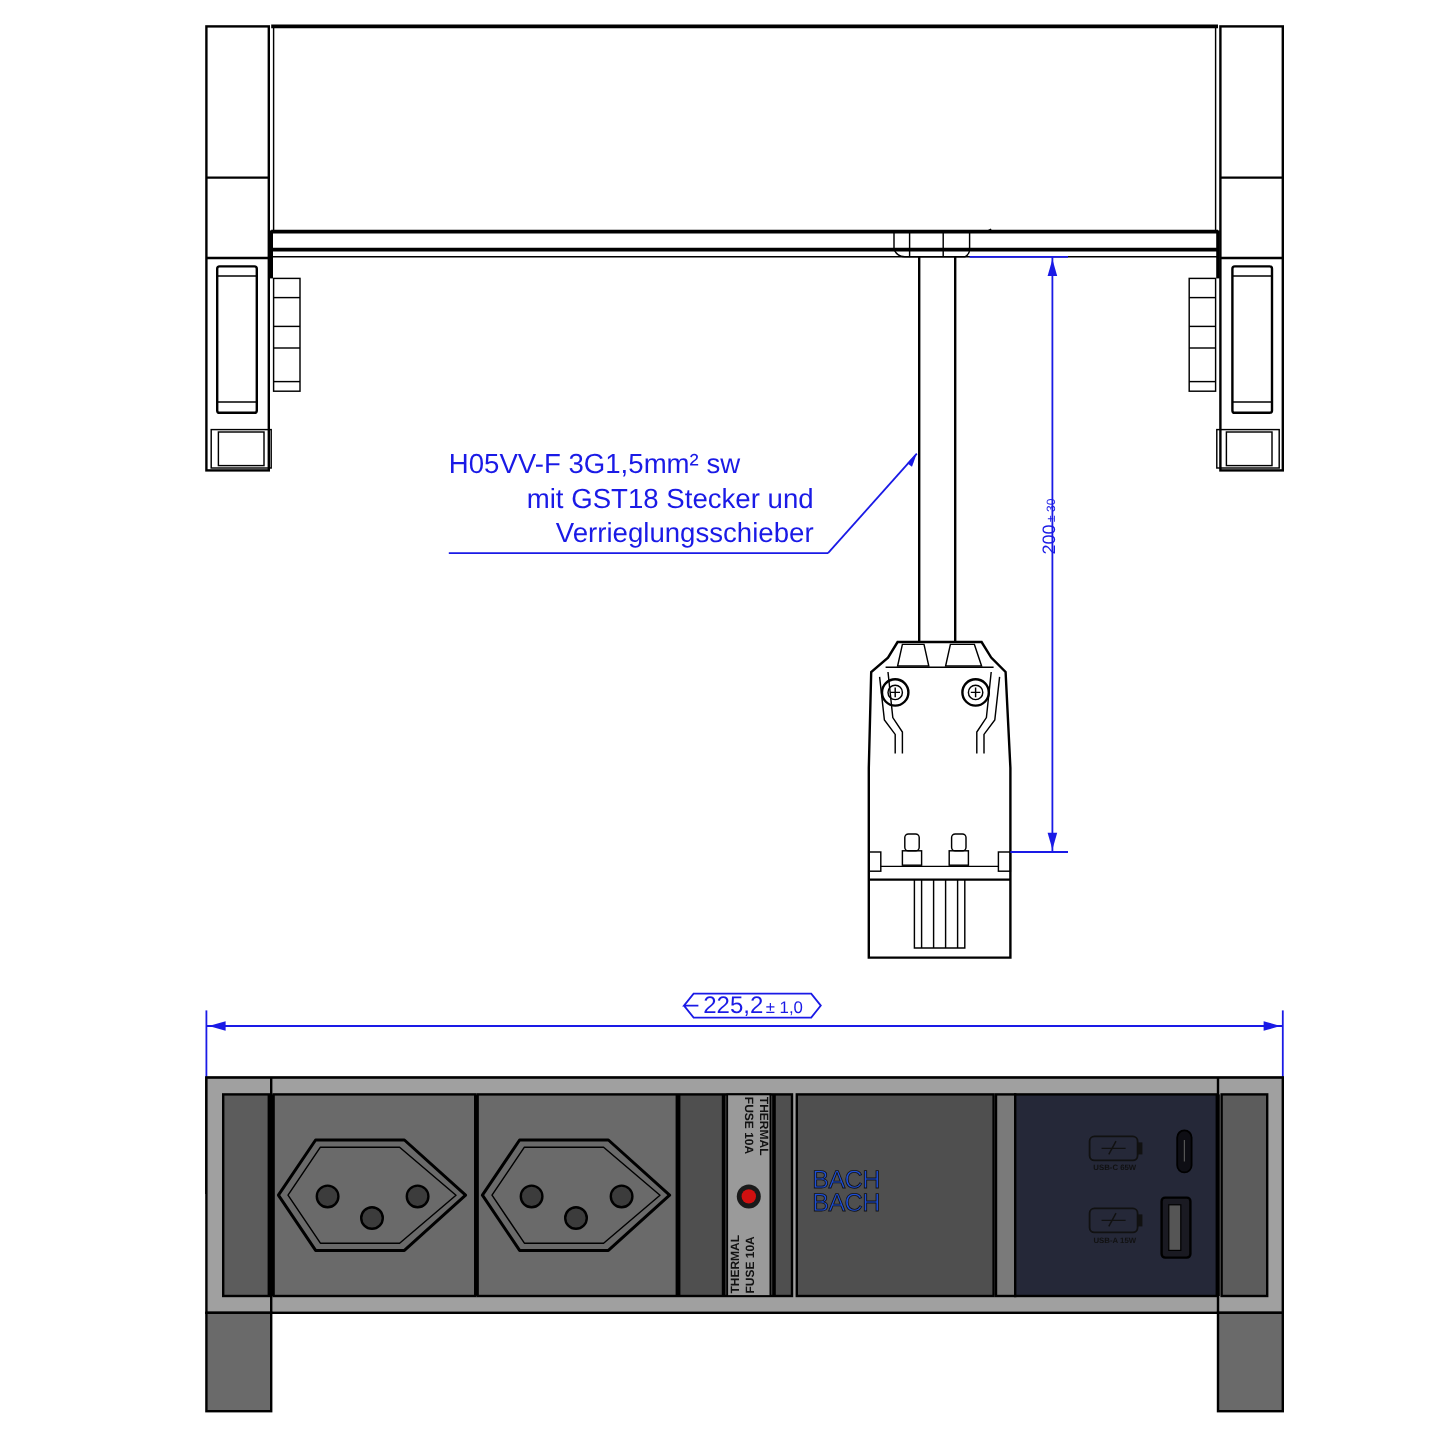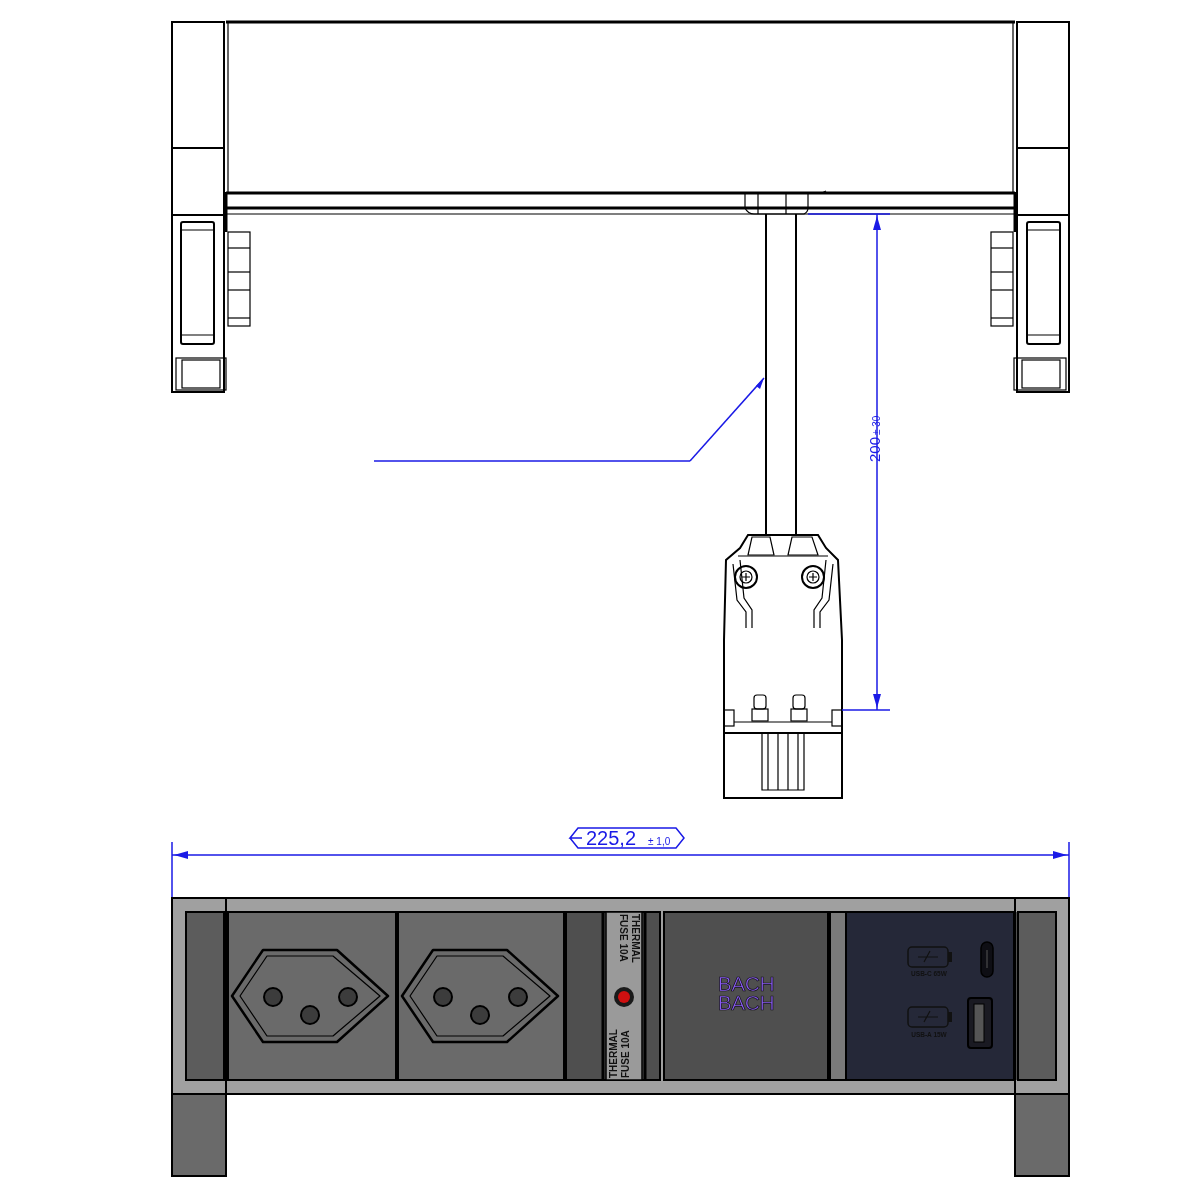--- a/index.html
+++ b/index.html
@@ -196,38 +196,41 @@
       <path d="M918 1017 H938 M930 1011 L924 1022" stroke="#111" stroke-width="1.2" fill="none"></path>
       <rect x="968" y="998" width="24" height="50" rx="3" fill="#1a1a22" stroke="#000" stroke-width="2"></rect>
       <rect x="974" y="1004" width="10" height="38" fill="#555" stroke="#000" stroke-width="1"></rect>
     </g>
     <line class="lnk" x1="1015" y1="912" x2="1015" y2="1080"></line>
     <line class="lnk" x1="226" y1="912" x2="226" y2="1080"></line>
   </g>
 </svg>
 
 <div style="position:absolute; left:360px; top:372px; width:320px; text-align:right; color:#1a1ae6; font-family:'Liberation Sans', sans-serif; font-size:23px; line-height:29px;">
+  <div style="text-align:left; padding-left:14px;">H05VV-F 3G1,5mm² sw</div>
+  <div style="padding-right:2px;">mit GST18 Stecker und</div>
+  <div style="padding-right:2px;">Verrieglungsschieber</div>
 </div>
 
 <div style="position:absolute; left:866px; top:462px; transform:rotate(-90deg); transform-origin:left top; color:#1a1ae6; font-family:'Liberation Sans', sans-serif; white-space:nowrap;">
   <span style="font-size:15px;">200</span><span style="font-size:10px; margin-left:2px;">± 30</span>
 </div>
 
 <div style="position:absolute; left:586px; top:828px; color:#1a1ae6; font-family:'Liberation Sans', sans-serif; white-space:nowrap; line-height:20px;">
-  <span style="font-size:20px;">225,2</span><span style="font-size:10px; margin-left:12px;">± 1,0</span>
+  <span style="font-size:20px;">225,2</span><span style="font-size:14px; margin-left:2px;">± 1,0</span>
 </div>
 
 <div style="position:absolute; left:641px; top:914px; transform:rotate(90deg); transform-origin:left top; font-family:'Liberation Sans', sans-serif; font-weight:bold; font-size:10px; line-height:12px; color:#111; white-space:nowrap;">
   <div>THERMAL</div>
   <div>FUSE 10A</div>
 </div>
 <div style="position:absolute; left:608px; top:1078px; transform:rotate(-90deg); transform-origin:left top; font-family:'Liberation Sans', sans-serif; font-weight:bold; font-size:10px; line-height:12px; color:#111; white-space:nowrap;">
   <div>THERMAL</div>
   <div>FUSE 10A</div>
 </div>
 
-<div style="position:absolute; left:706px; top:974px; width:80px; text-align:center; font-family:'Liberation Sans', sans-serif; font-size:21px; line-height:19px; color:#8b5cf6; -webkit-text-stroke:0.7px #111; letter-spacing:-0.5px;">
+<div style="position:absolute; left:665px; top:974px; width:80px; text-align:center; font-family:'Liberation Sans', sans-serif; font-size:21px; line-height:19px; color:#1d4ed8; -webkit-text-stroke:0.7px #111; letter-spacing:-0.5px;">
   <div>BACH</div>
   <div>BACH</div>
 </div>
 
 <div style="position:absolute; left:900px; top:970px; width:58px; text-align:center; font-family:'Liberation Sans', sans-serif; font-weight:bold; font-size:6.5px; color:#111; white-space:nowrap;">USB-C 65W</div>
 <div style="position:absolute; left:900px; top:1031px; width:58px; text-align:center; font-family:'Liberation Sans', sans-serif; font-weight:bold; font-size:6.5px; color:#111; white-space:nowrap;">USB-A 15W</div>
 
 </body></html>

